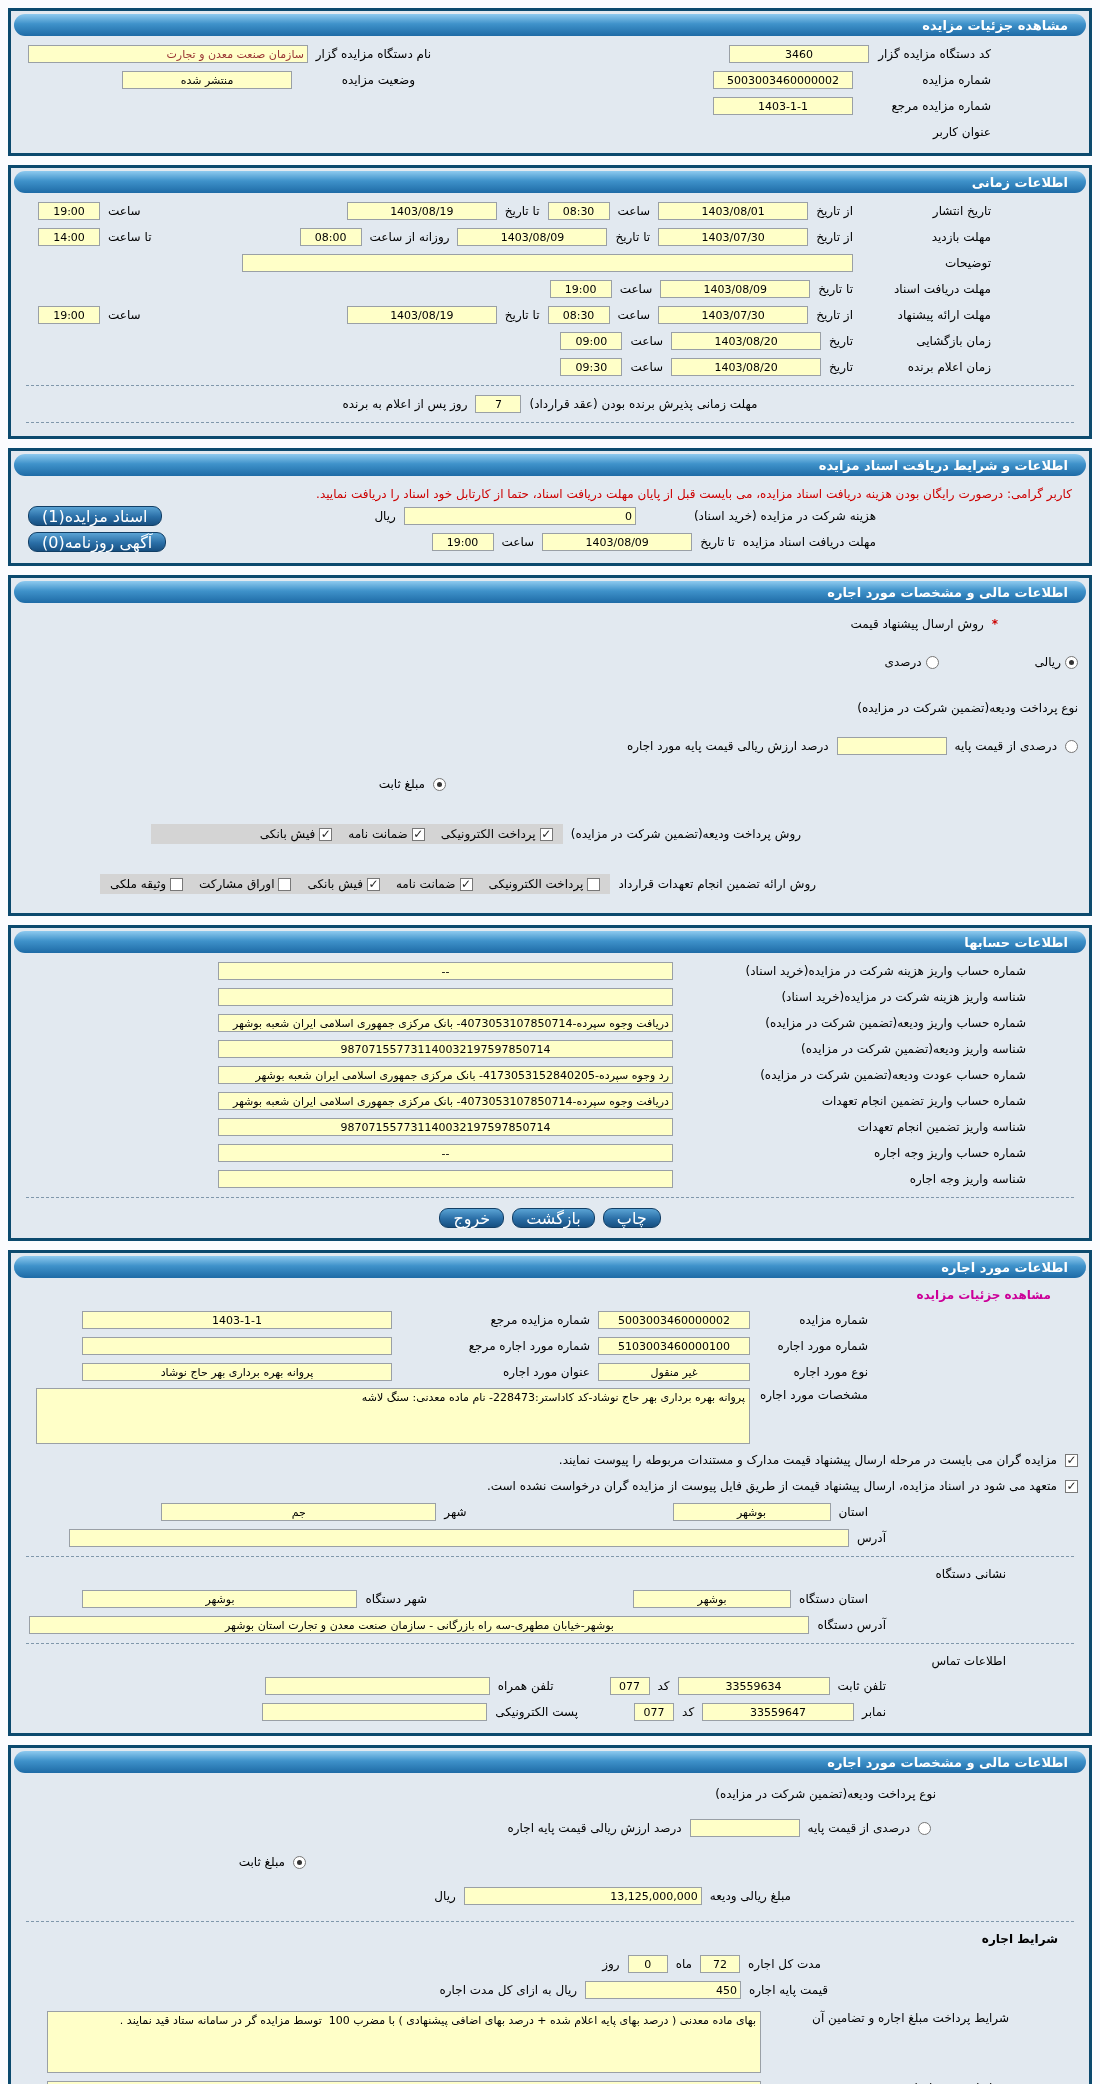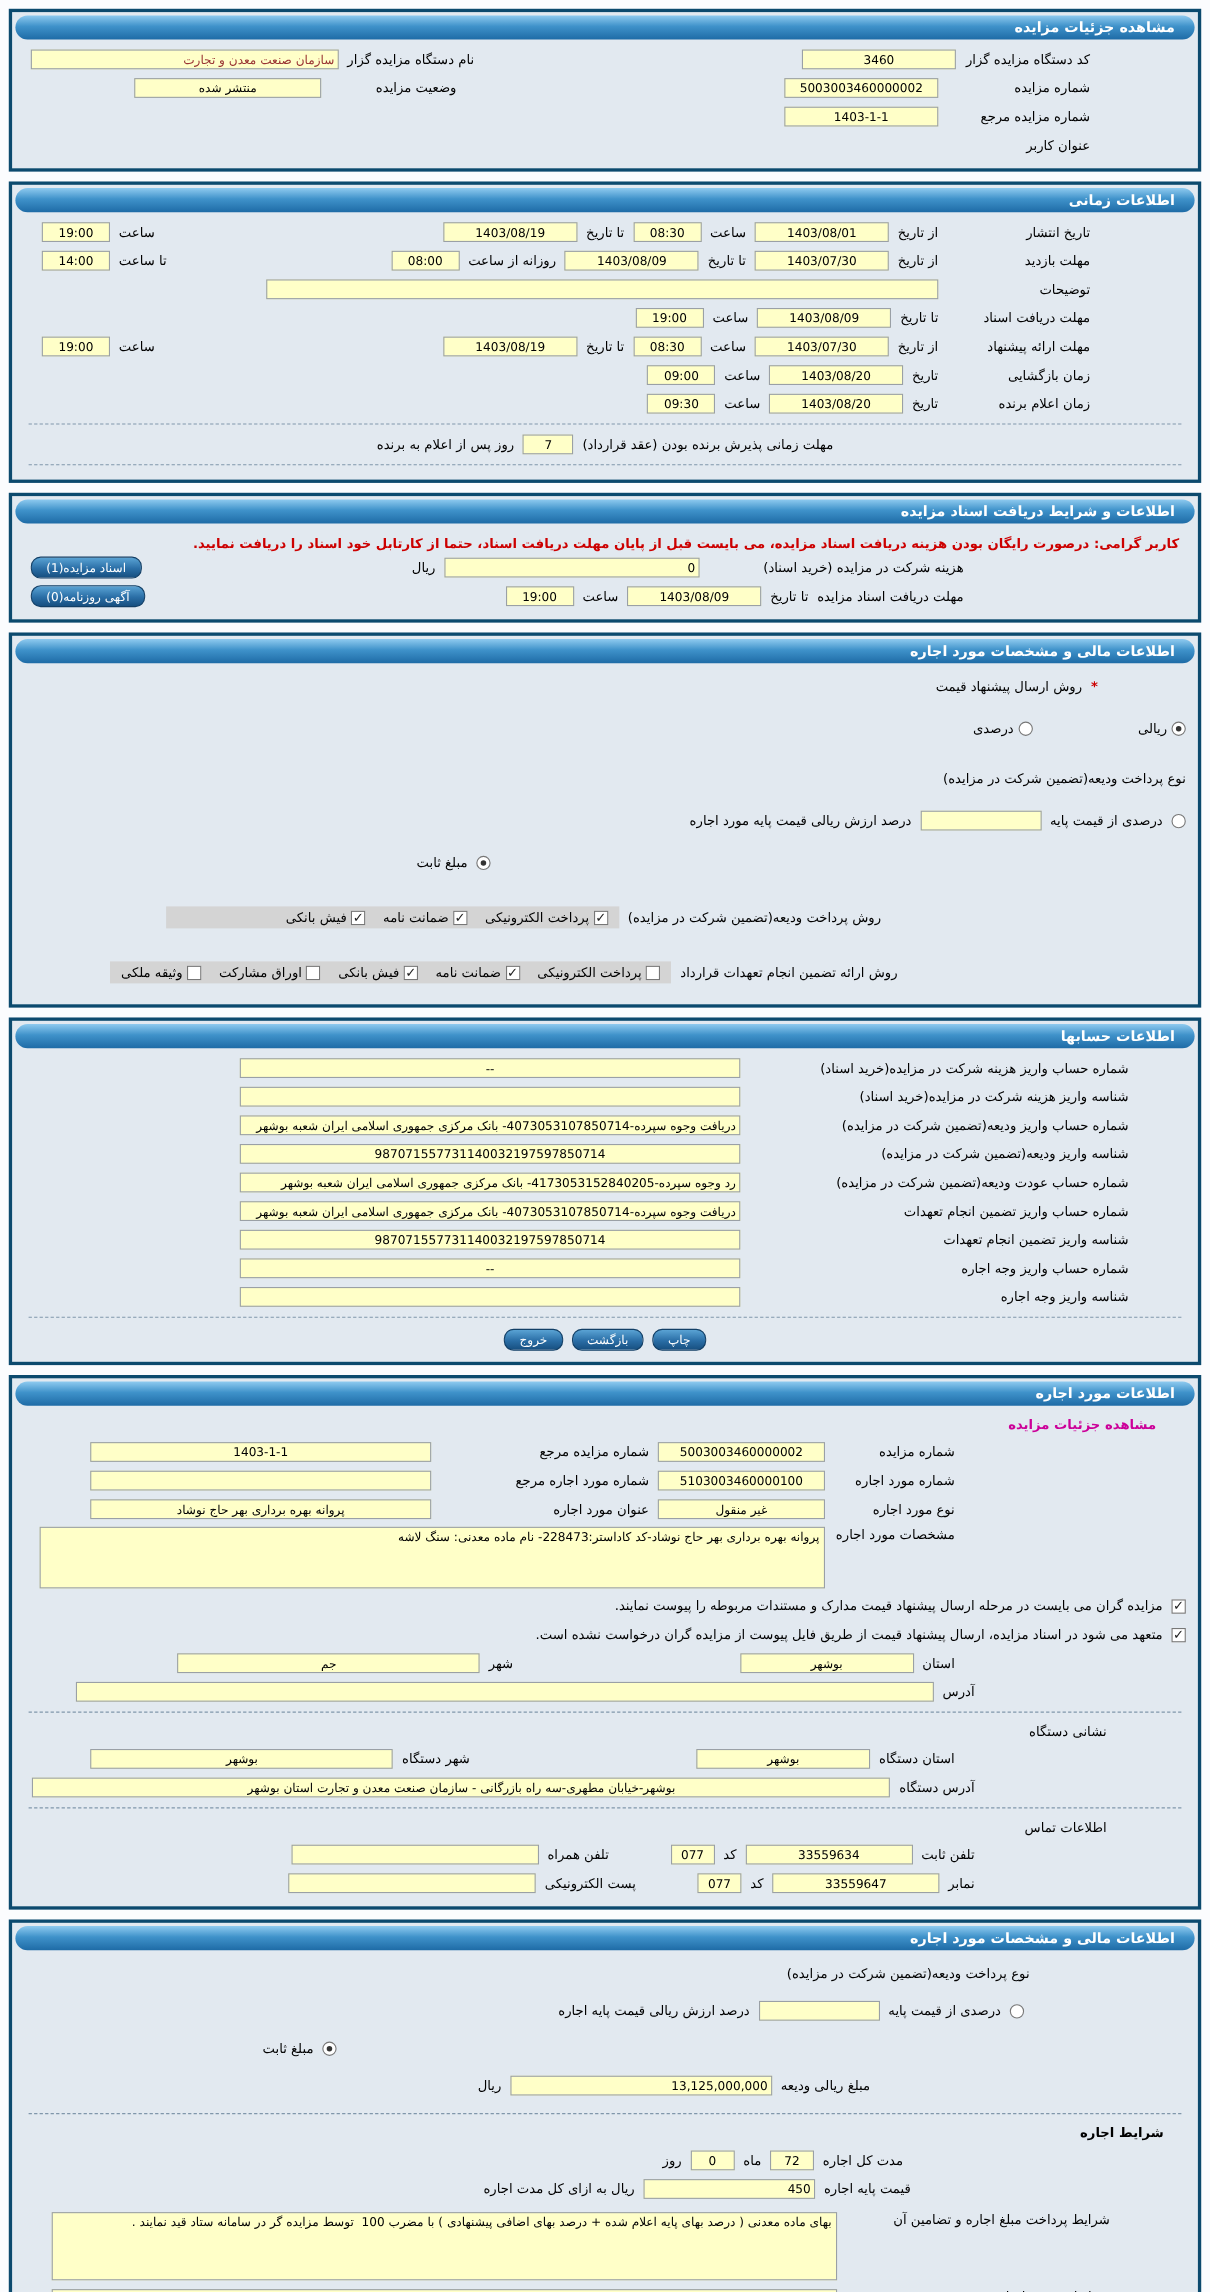--- a/index.html
+++ b/index.html
@@ -13,42 +13,42 @@
   .row{display:flex;align-items:center;min-height:26px;column-gap:8px}
   .rowT{display:flex;align-items:flex-start;column-gap:8px;margin:3px 0}
   .lb{white-space:nowrap;font-size:12px}
   .bold{font-weight:bold}
   .fld{background:#ffffc8;border:1px solid #9aa0a6;height:18px;font-size:11px;flex:none;
        display:inline-flex;align-items:center;justify-content:center;overflow:hidden;white-space:nowrap;padding:0 3px}
   .st{justify-content:flex-start}
   .ta{background:#ffffc8;border:1px solid #9aa0a6;font-size:11px;padding:2px 4px;resize:none;
       font-family:"DejaVu Sans",sans-serif;direction:rtl;overflow:hidden;flex:none}
   .btn{background:linear-gradient(180deg,#5aa3d4 0%,#2a6ea6 55%,#174f80 100%);color:#fff;
-       border:1px solid #123f66;border-radius:9px;font-size:11px;height:20px;padding:0 13px;
+       border:1px solid #123f66;border-radius:9px;font-size:16px;height:20px;padding:0 13px;
        display:inline-flex;align-items:center;cursor:pointer;font-family:"DejaVu Sans",sans-serif;white-space:nowrap}
   .btnrow{display:flex;justify-content:center;gap:8px;padding:5px 0 2px}
   .dashed{border-top:1px dashed #8097ab;margin:5px 12px}
   .spacer{flex:1}
   .radio{width:13px;height:13px;border-radius:50%;border:1px solid #777;background:#fff;
          display:inline-block;position:relative;flex:none}
   .radio.on::after{content:"";position:absolute;inset:3px;border-radius:50%;background:#333}
   .chk{width:13px;height:13px;border:1px solid #777;background:#fff;display:inline-block;
        position:relative;flex:none}
   .chk.on::after{content:"\2713";position:absolute;top:-2px;left:0;right:0;text-align:center;
        font-size:12px;font-weight:bold;color:#222}
   .opt{display:inline-flex;align-items:flex-end;gap:4px}
   .strip{background:#d4d4d4;display:inline-flex;align-items:center;gap:16px;
          padding:3px 10px;min-width:412px;justify-content:flex-start}
   .red{color:#cc0000}
-  .warning{color:#cc0000;font-size:12px;padding:6px 14px 2px;font-weight:bold}
+  .warning{color:#cc0000;font-size:12px;padding:6px 14px 2px;font-weight:normal}
   .link{color:#cc0099;font-weight:bold;font-size:12px;cursor:pointer;white-space:nowrap}
   .grpt{min-height:24px}
   
   .w46{width:46px}.w60{width:40px}.w62{width:62px}.w110{width:110px}.w115{width:115px}
-  .w140{width:140px}.w150{width:122px}.w152{width:152px}.w156{width:156px}.w158{width:158px}
+  .w140{width:140px}.w150{width:150px}.w152{width:152px}.w156{width:156px}.w158{width:158px}
   .w170{width:170px}.w218{width:238px}.w225{width:225px}.w232{width:232px}.w275{width:275px}
   .w280{width:280px}.w310{width:310px}.w455{width:455px}.w611{width:611px}.w714{width:714px}.w780{width:780px}
   .lb110{width:110px}.lb130{width:130px}.lb190{width:190px}.lb240{width:240px}.lb345{width:345px}
   .sp40{width:40px;flex:none}.sp190{width:190px;flex:none}.sp282{width:282px;flex:none}
   
   .pr8{padding-right:8px}.pr28{padding-right:28px}.pr35{padding-right:35px}.pr77{padding-right:77px}
   .pr80{padding-right:80px}.pr88{padding-right:88px}.pr95{padding-right:95px}.pr150{padding-right:150px}
   .pr155{padding-right:155px}.pr200{padding-right:200px}.pr210{padding-right:210px}.pr218{padding-right:218px}
   .pr258{padding-right:258px}.pr265{padding-right:265px}.pr270{padding-right:270px}.pr285{padding-right:285px}
   .pr295{padding-right:295px}.pr640{padding-right:640px}.pr780{padding-right:780px}

